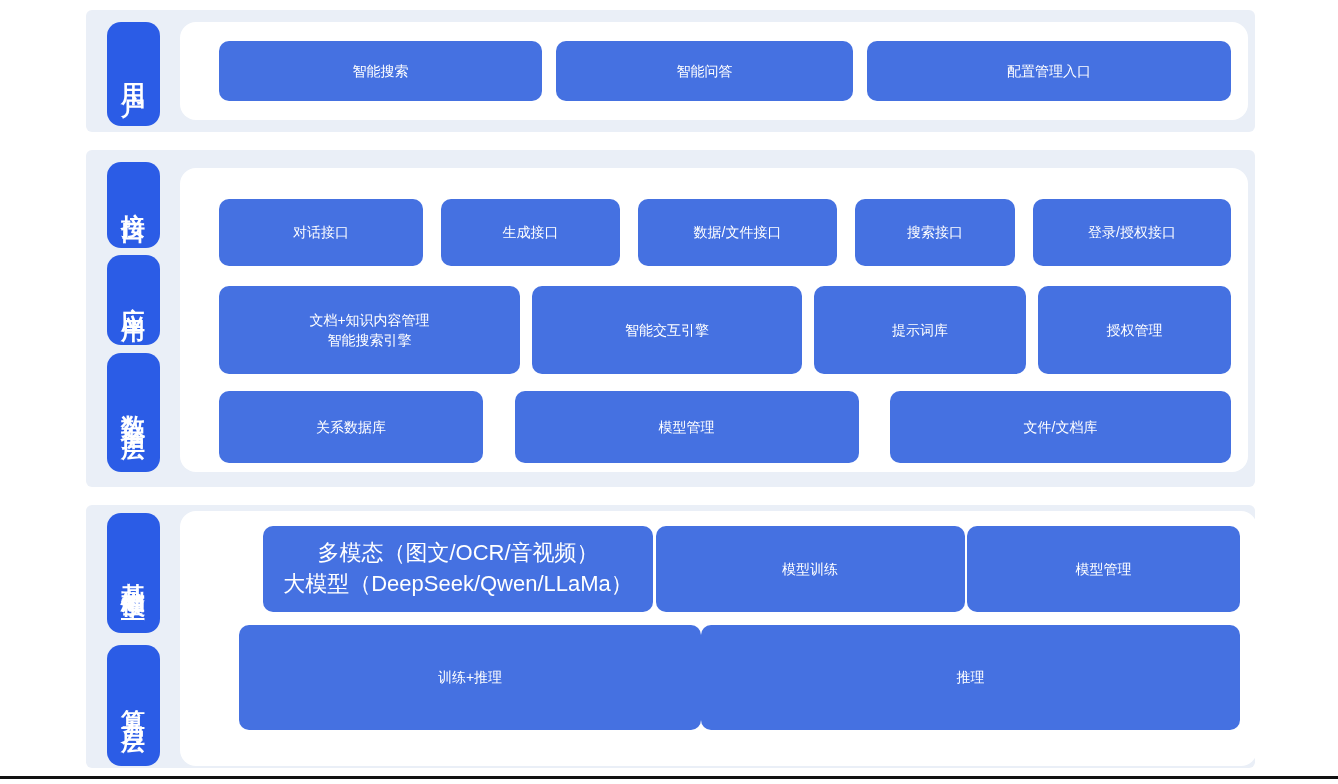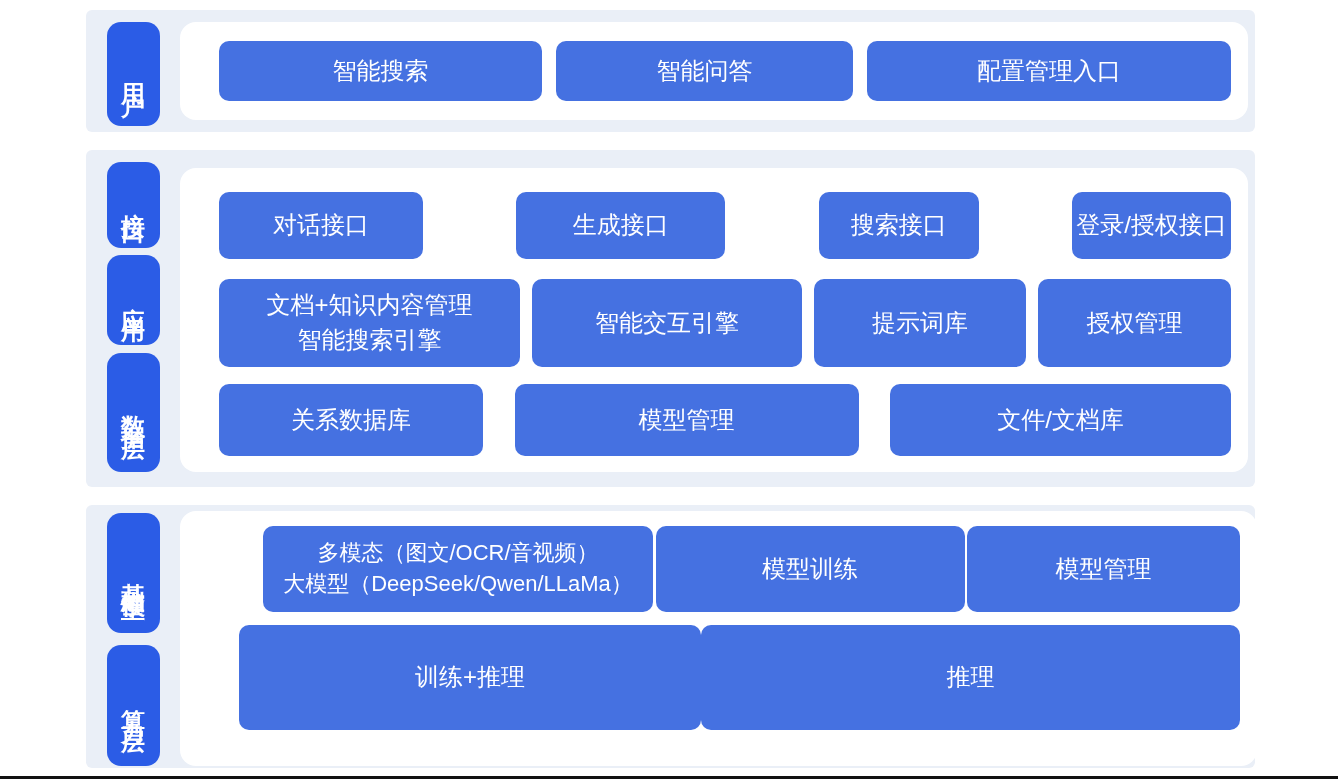--- a/index.html
+++ b/index.html
@@ -36,37 +36,37 @@
   .panel{
     flex:1;background:var(--panel-bg);border-radius:16px;margin-right:7px;
   }
   .row{
     display:flex;justify-content:space-between;align-items:stretch;
     padding:0 17px 0 39px;
   }
   .btn{
     background:var(--button-blue);border-radius:10px;color:var(--text-white);
     display:flex;flex-direction:column;align-items:center;justify-content:center;
-    font-size:24px;text-align:center;line-height:1.45;flex-shrink:0;
+    font-size:14px;text-align:center;line-height:1.45;flex-shrink:0;
   }
   .btn.lg{font-size:22px;line-height:1.4;}
   
   .s1{top:10px;height:122px;}
   .s1 .side-label{margin-top:12px;height:104px;}
   .s1 .panel{margin-top:12px;height:98px;}
   .s1 .row{margin-top:0;padding-top:19px;}
   .s1 .btn{height:60px;}
   
   .s2{top:150px;height:337px;}
   .s2 .side-label{height:86px;}
   .s2 .lab-1{margin-top:12px;}
   .s2 .lab-2{margin-top:7px;height:90px;}
   .s2 .lab-3{margin-top:8px;height:119px;}
   .s2 .panel{margin-top:18px;height:304px;}
-  .s2 .row-1{padding-top:24px;}
+  .s2 .row-1{padding-top:31px;}
   .s2 .row-1 .btn{height:67px;}
   .s2 .row-2{margin-top:20px;}
   .s2 .row-2 .btn{height:88px;}
   .s2 .row-3{margin-top:17px;}
   .s2 .row-3 .btn{height:72px;}
   
   .s3{top:505px;height:263px;}
   .s3 .lab-1{margin-top:8px;height:120px;}
   .s3 .lab-2{margin-top:12px;height:121px;}
   .s3 .panel{margin-top:6px;height:255px;}
@@ -107,23 +107,24 @@
       <div class="side-label lab-2">
         <span>应用</span>
       </div>
       <div class="side-label lab-3">
         <span>数据层</span>
       </div>
     </div>
     <div class="panel">
       <div class="row row-1">
         <div class="btn" style="width:204px">对话接口</div>
-        <div class="btn" style="width:209px">生成接口</div>
+        <div class="btn" style="width:179px">生成接口</div>
+        <div class="btn" style="width:199px">数据/文件接口</div>
         <div class="btn" style="width:160px">搜索接口</div>
-        <div class="btn" style="width:159px">登录/授权接口</div>
+        <div class="btn" style="width:198px">登录/授权接口</div>
       </div>
       <div class="row row-2">
         <div class="btn" style="width:301px">
           <span>文档+知识内容管理</span>
           <span>智能搜索引擎</span>
         </div>
         <div class="btn" style="width:270px">智能交互引擎</div>
         <div class="btn" style="width:212px">提示词库</div>
         <div class="btn" style="width:193px">授权管理</div>
       </div>

